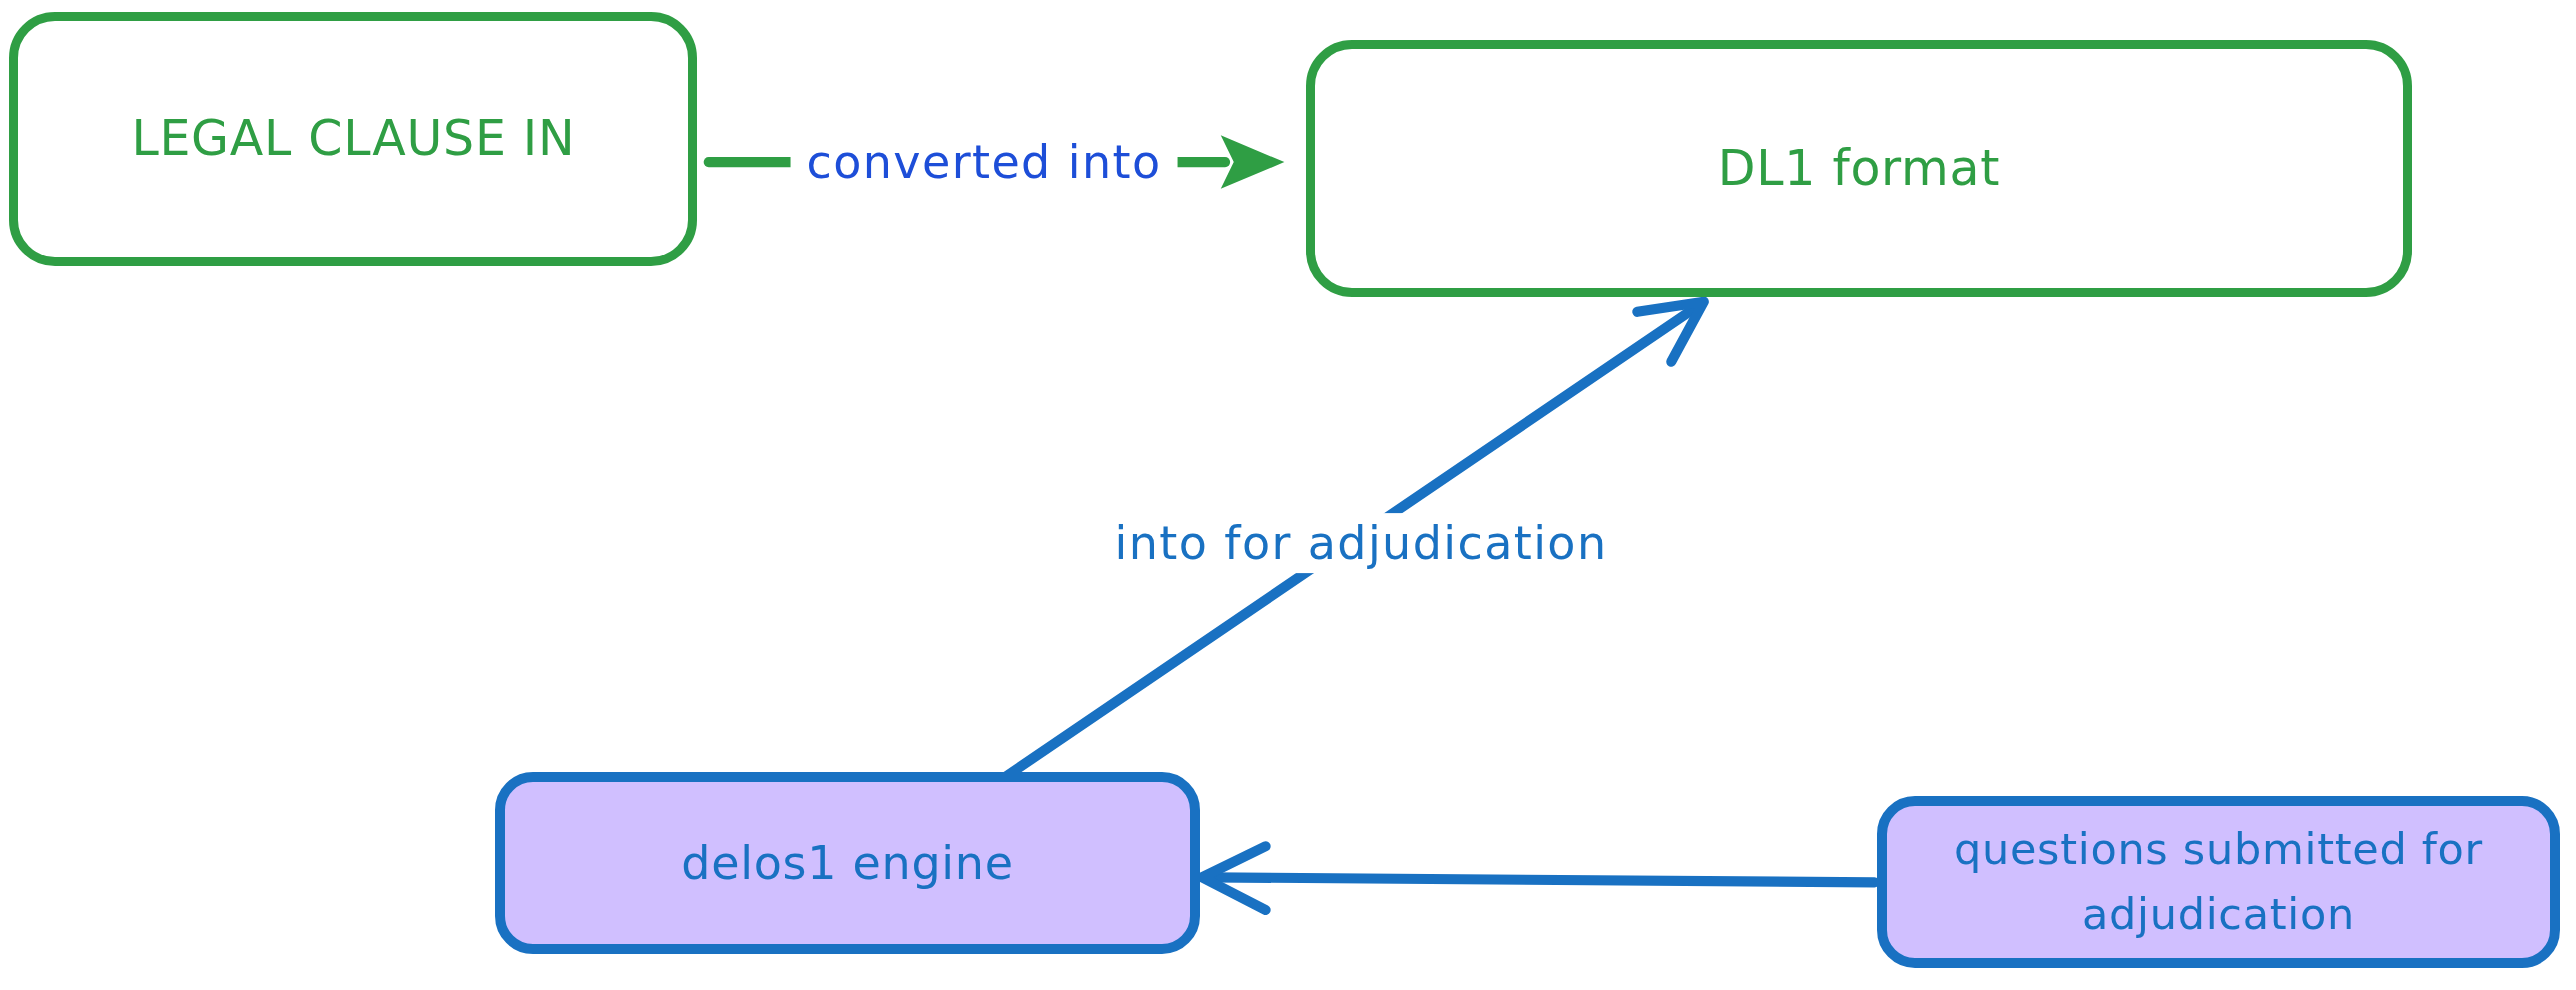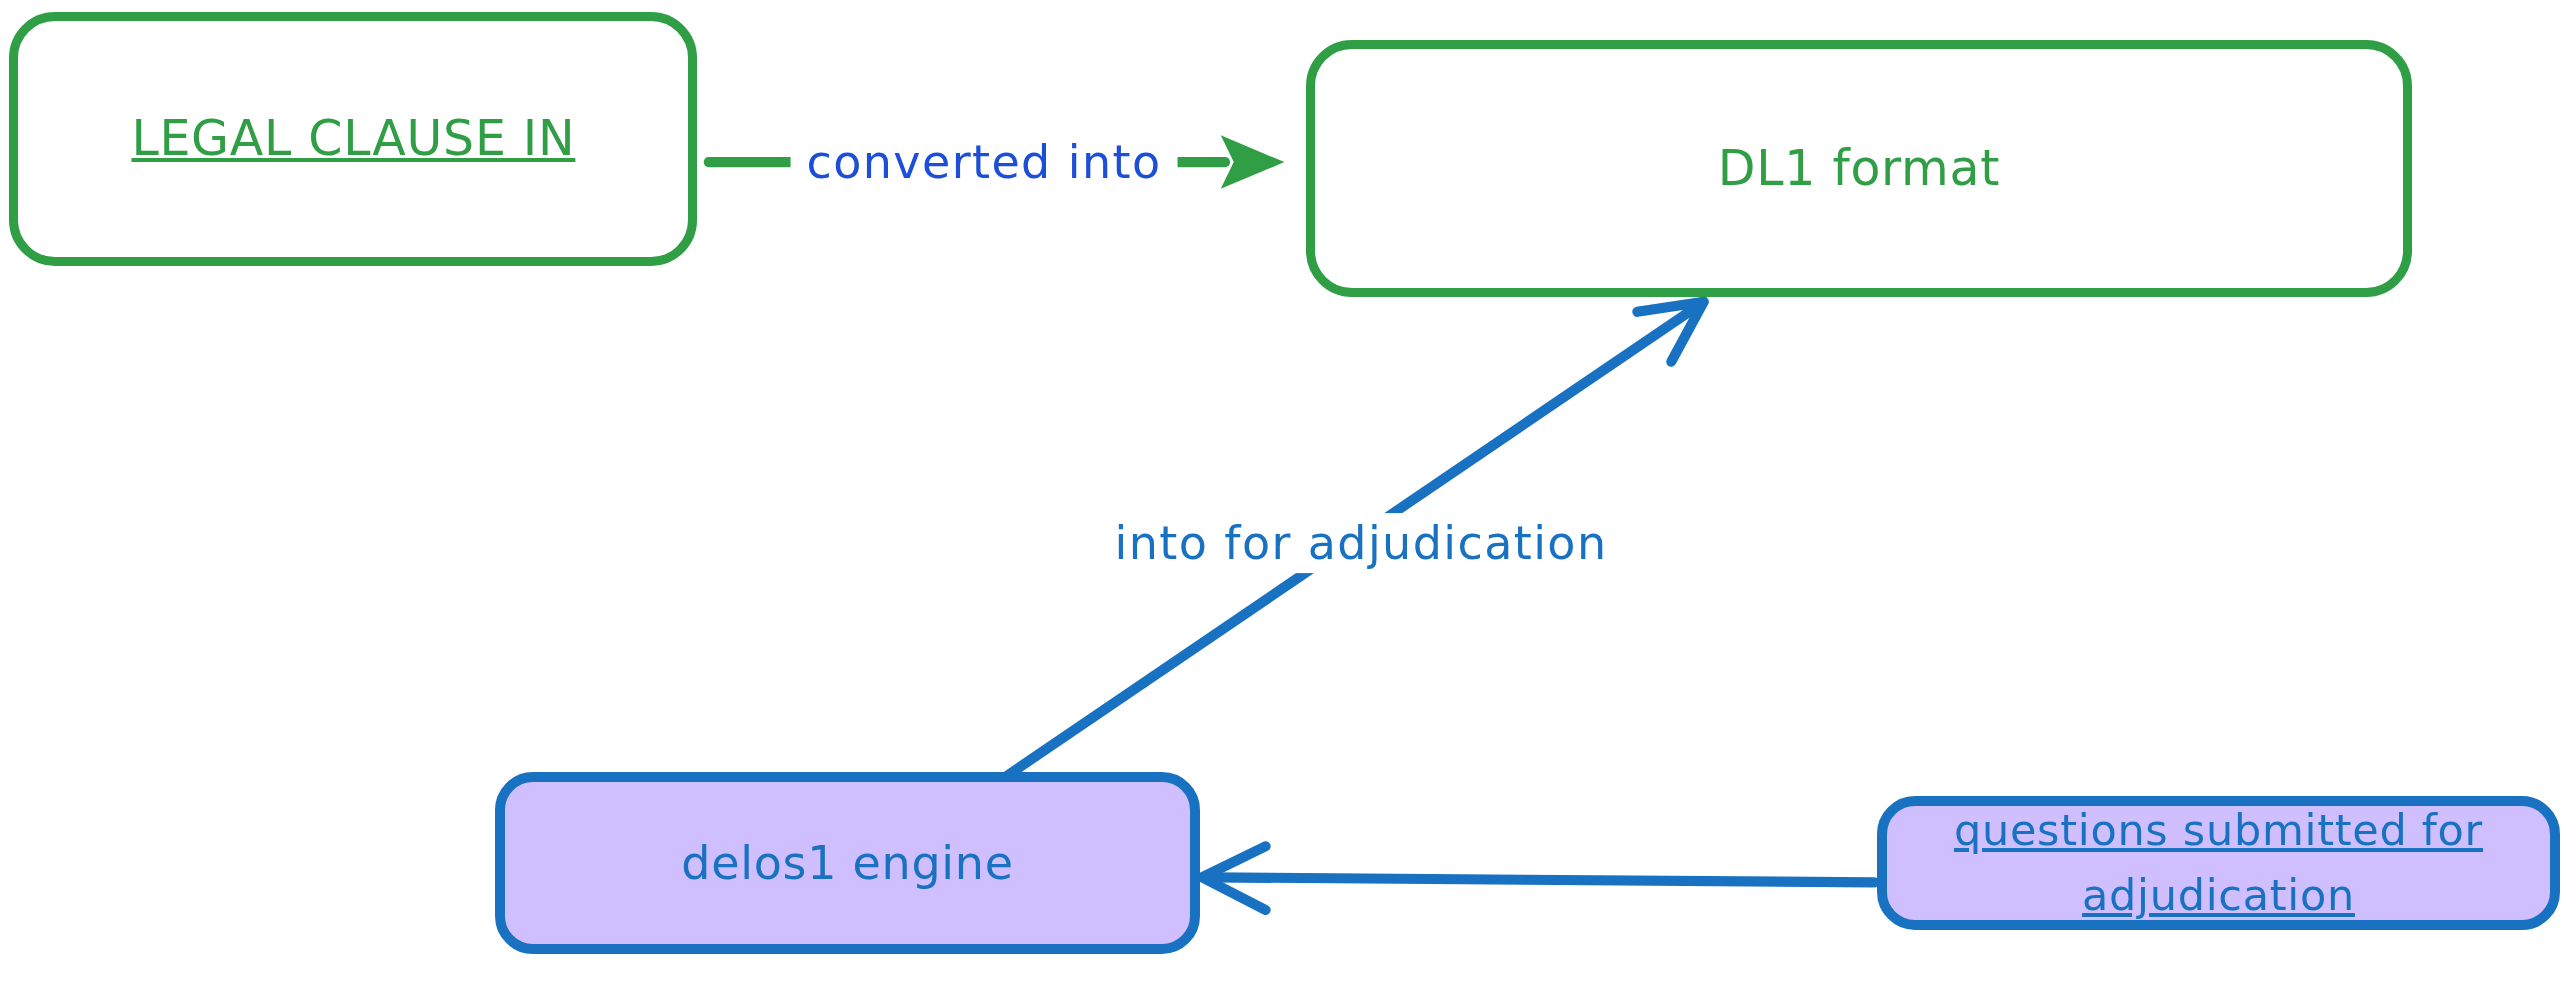--- a/index.html
+++ b/index.html
@@ -50,25 +50,25 @@
   }
   #node-dl1 {
     left: 1306px; top: 40px; width: 1106px; height: 257px;
     font-size: 49px; letter-spacing: 0.7px;
   }
   #node-delos1 {
     left: 495px; top: 772px; width: 705px; height: 182px;
     font-size: 46px; letter-spacing: 0.7px;
   }
   #node-questions {
-    left: 1877px; top: 796px; width: 683px; height: 134px;
+    left: 1877px; top: 796px; width: 683px; height: 172px;
     font-size: 43px; line-height: 65px; letter-spacing: 0.7px; align-items: center;
   }
   .label-lines { display: block; }
-  .label-lines .line { display: block; text-decoration: underline; }
+  .label-lines .line { display: block; }
   .edge-label {
     position: absolute;
     transform: translate(-50%, -50%);
     background: #ffffff;
     white-space: nowrap;
     z-index: 3;
     text-align: center;
   }
   #label-converted {
     left: 984px; top: 162px;

